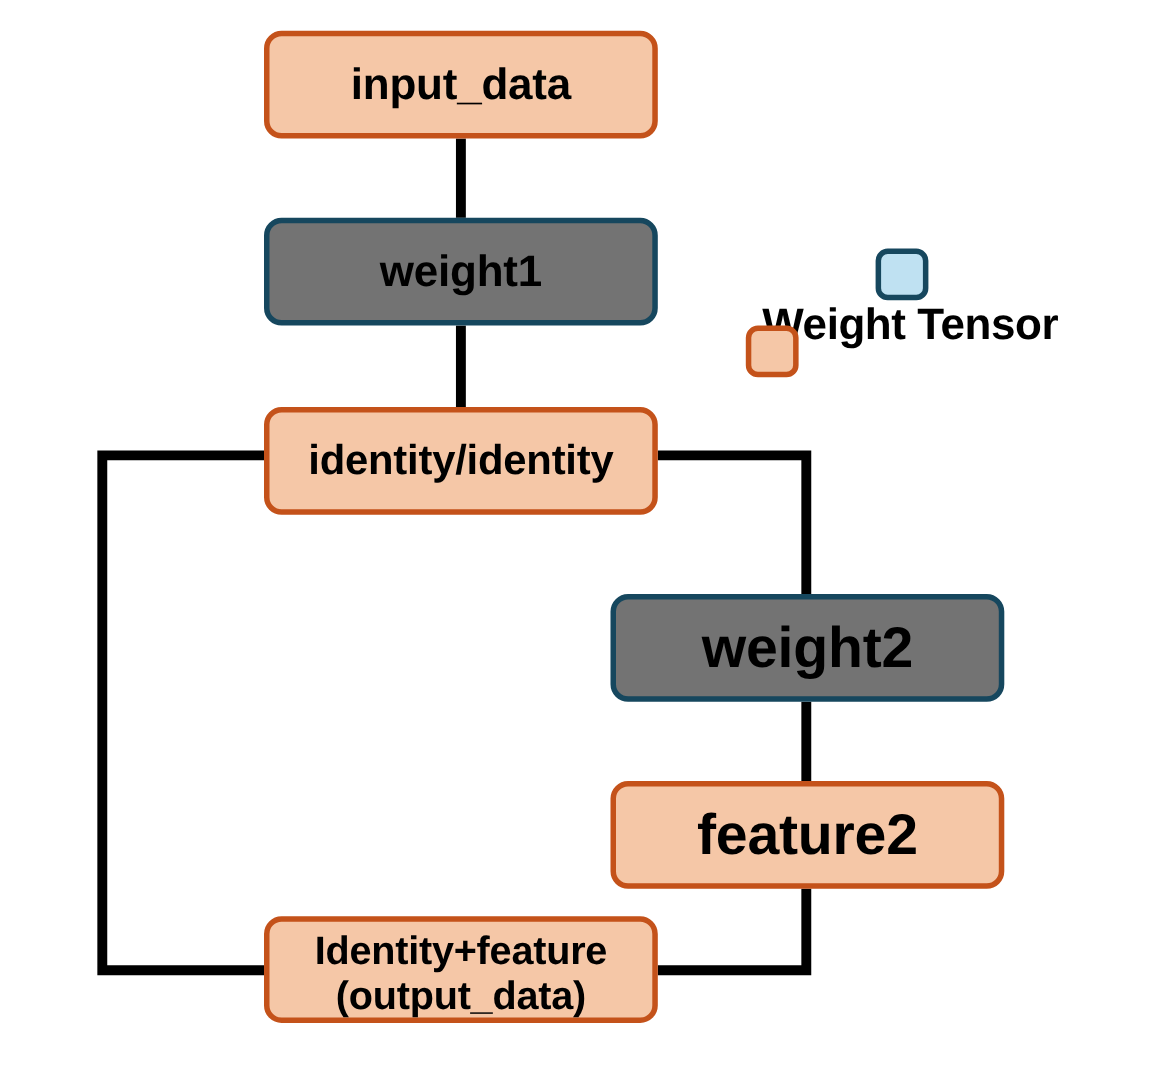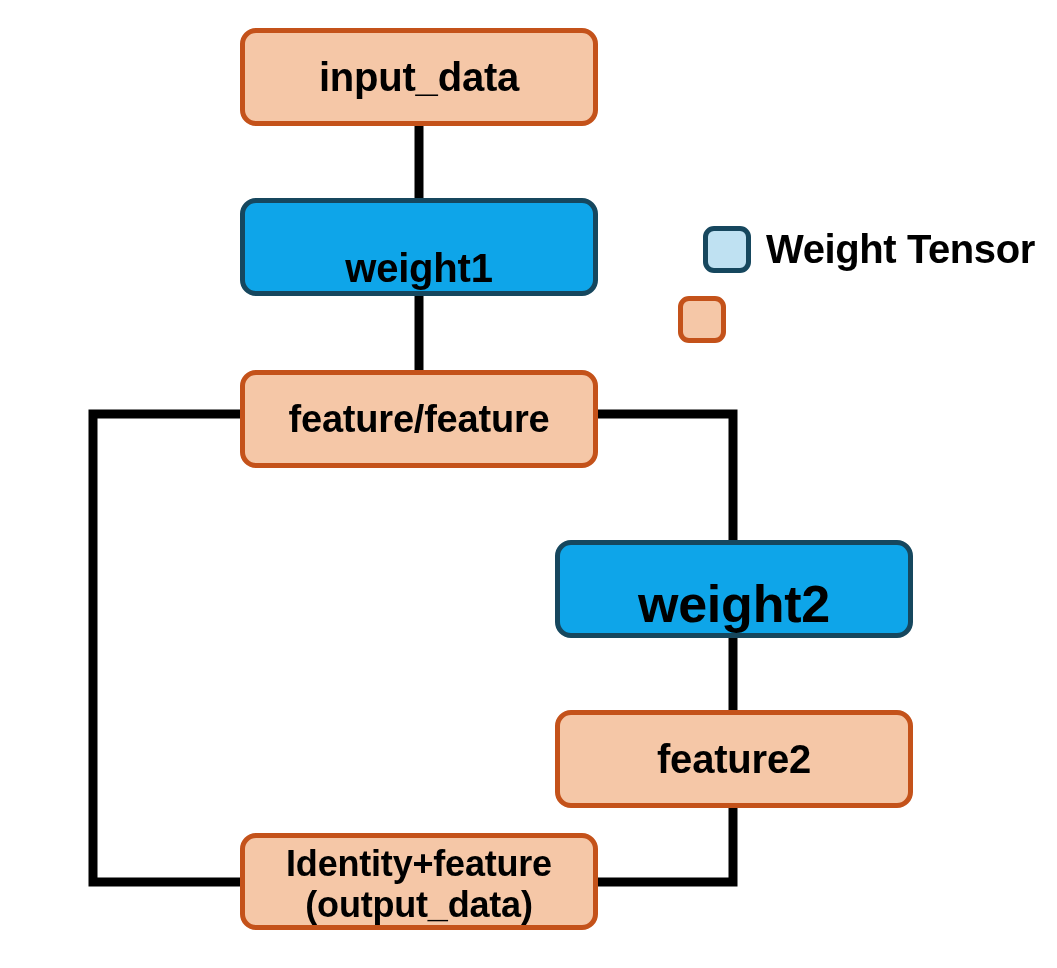--- a/index.html
+++ b/index.html
@@ -39,23 +39,22 @@
     font-weight: 700;
     line-height: 1.12;
     letter-spacing: -0.2px;
     z-index: 3;
   }
   .node-data {
     background: #f5c7a7;
     border-color: #c4521a;
   }
   .node-weight {
-    background: #0ea5e9;
+    background: #737373;
     border-color: #16475e;
-    align-items: flex-end;
   }
   .legend {
     position: absolute;
     z-index: 4;
   }
   .legend-row {
     position: absolute;
     display: flex;
     align-items: center;
   }
@@ -102,36 +101,36 @@
   </svg>
 
   <div id="nodes">
       <div class="node node-data" style="left: 240px; top: 28px; width: 358px; height: 98px; font-size: 40px;">
         <span>input_data</span>
       </div>
       <div class="node node-weight" style="left: 240px; top: 198px; width: 358px; height: 98px; font-size: 40px;">
         <span>weight1</span>
       </div>
       <div class="node node-data" style="left: 240px; top: 370px; width: 358px; height: 98px; font-size: 38px;">
-        <span>feature/feature</span>
+        <span>identity/identity</span>
       </div>
       <div class="node node-weight" style="left: 555px; top: 540px; width: 358px; height: 98px; font-size: 52px;">
         <span>weight2</span>
       </div>
-      <div class="node node-data" style="left: 555px; top: 710px; width: 358px; height: 98px; font-size: 40px;">
+      <div class="node node-data" style="left: 555px; top: 710px; width: 358px; height: 98px; font-size: 52px;">
         <span>feature2</span>
       </div>
       <div class="node node-data" style="left: 240px; top: 833px; width: 358px; height: 97px; font-size: 36px; align-items: flex-end;">
         <span>Identity+feature<br>(output_data)</span>
       </div>
     </div>
 
   <div class="legend">
     <div id="legend-rows">
-        <div class="legend-row" style="left: 690px; top: 226px;">
+        <div class="legend-row" style="left: 665px; top: 226px; flex-direction: column;">
           <span class="legend-swatch weight"></span>
           <span class="legend-label">Weight Tensor</span>
         </div>
         <div class="legend-row" style="left: 665px; top: 296px;">
           <span class="legend-swatch data"></span>
         </div>
       </div>
   </div>
 
 </div>

